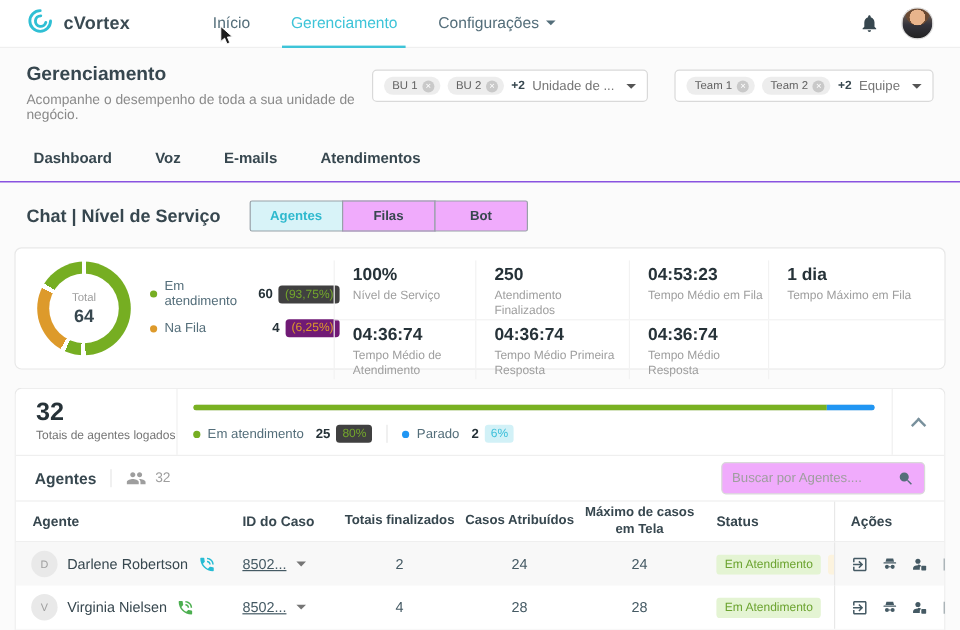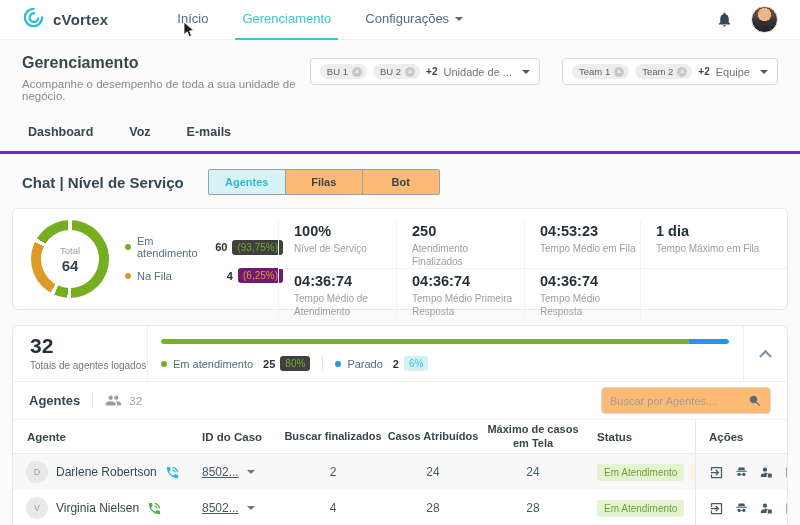--- a/index.html
+++ b/index.html
@@ -32,29 +32,29 @@
   .page-sub { font-size:11.5px; color:#8A8A8A; margin-top:6px; }
   .filters { margin-left:auto; display:flex; gap:22px; margin-top:4px; }
   .filter-box { display:flex; align-items:center; gap:6px; background:#fff; border:1px solid #D9D9D9; border-radius:4px; height:27px; padding:0 9px; cursor:pointer; }
   .chip { display:flex; align-items:center; gap:4px; background:#EDEDED; border-radius:10px; padding:2px 5px 2px 7px; font-size:9.5px; color:#616161; white-space:nowrap; }
   .chip-x { width:10px; height:10px; border-radius:50%; background:#C9C9C9; color:#fff; font-size:8px; line-height:10px; text-align:center; }
   .filter-more { font-size:10px; font-weight:700; color:#37474F; }
   .filter-label { font-size:11px; color:#757575; white-space:nowrap; }
   .sel-caret { width:0; height:0; border-left:4px solid transparent; border-right:4px solid transparent; border-top:4px solid #555; margin-left:4px; }
 
   
-  .tabs { display:flex; gap:8px; padding:0 14px; border-bottom:3px solid #6d28d9; }
+  .tabs { display:flex; gap:8px; padding:0 14px; border-bottom:1px solid #6d28d9; }
   .tab { font-size:12.5px; font-weight:600; color:#37474F; padding:11px 14px 9px; border-bottom:3px solid transparent; cursor:pointer; }
   .tab.active { color:#3EC4D8; border-bottom-color:#3EC4D8; }
 
   
   .section-row { display:flex; align-items:center; gap:24px; padding:15px 22px 13px; }
   .section-title { font-size:15px; font-weight:700; color:#37474F; }
   .toggle-group { display:flex; }
-  .toggle { width:78px; height:26px; line-height:24px; text-align:center; font-size:11px; font-weight:700; color:#37474F; background:#fdba74; border:1px solid #98A1A8; margin-left:-1px; cursor:pointer; }
+  .toggle { width:78px; height:26px; line-height:24px; text-align:center; font-size:11px; font-weight:700; color:#37474F; background:#f0abfc; border:1px solid #98A1A8; margin-left:-1px; cursor:pointer; }
   .toggle:first-child { margin-left:0; border-radius:2px 0 0 2px; }
   .toggle:last-child { border-radius:0 2px 2px 0; }
   .toggle.active { background:#D8F3F8; color:#2FB9CE; }
 
   
   .card { background:#fff; border:1px solid #E8E8E8; border-radius:6px; margin:0 12px; }
   .summary-card { display:flex; height:102px; padding:10px 0; }
   .donut-block { width:265px; display:flex; align-items:center; gap:16px; padding-left:18px; }
   .donut { width:78px; height:78px; border-radius:50%; position:relative; flex:none;
     background:conic-gradient(#fff 0deg 3deg, #76AE22 3deg 178deg, #fff 178deg 184deg, #76AE22 184deg 204deg,
@@ -96,21 +96,21 @@
   .bar-legend { display:flex; align-items:center; margin-top:12px; font-size:11px; }
   .bar-legend .leg-val { margin-left:10px; min-width:0; }
   .vdiv { width:1px; height:15px; background:#E6E6E6; margin:0 12px; }
   .collapse-box { width:44px; flex:none; border-left:1px solid #EFEFEF; display:flex; align-items:center; justify-content:center; cursor:pointer; }
   .chev-up { width:9px; height:9px; border-top:2px solid #78909C; border-left:2px solid #78909C; transform:rotate(45deg) translate(2px,2px); }
 
   .list-head { height:38px; display:flex; align-items:center; padding:0 16px; border-bottom:1px solid #EFEFEF; }
   .list-title { font-size:13px; font-weight:700; color:#37474F; }
   .people-icon svg { width:17px; height:17px; fill:#9E9E9E; display:block; }
   .list-count { font-size:11.5px; color:#9E9E9E; margin-left:7px; }
-  .search-box { margin-left:auto; width:170px; height:27px; border:1px solid #D9D9D9; border-radius:4px; display:flex; align-items:center; padding:0 8px; background:#fdba74; }
+  .search-box { margin-left:auto; width:170px; height:27px; border:1px solid #D9D9D9; border-radius:4px; display:flex; align-items:center; padding:0 8px; background:#f0abfc; }
   .search-box input { border:none; outline:none; flex:1; font-size:11px; font-family:inherit; color:#555; background:transparent; min-width:0; }
   .search-box input::placeholder { color:#9E9E9E; }
   .search-icon svg { width:14px; height:14px; fill:#546E7A; display:block; }
 
   
   .tgrid { display:grid; grid-template-columns:175px 95px 100px 100px 100px 112px 1fr; align-items:center; }
   .thead { height:34px; border-bottom:1px solid #ECECEC; font-size:11.5px; font-weight:700; color:#37474F; }
   .th { padding-left:14px; }
   .th.c { text-align:center; padding-left:0; line-height:1.2; font-size:11px; }
   .th.acoes, .td.acoes { border-left:1px solid #E8E8E8; align-self:stretch; display:flex; align-items:center; padding-left:13px; }
@@ -199,20 +199,21 @@
       <span class="filter-label">Equipe</span>
       <span class="sel-caret"></span>
     </div>
   </div>
 </div>
 
 <div class="tabs">
   <div class="tab">Dashboard</div>
   <div class="tab">Voz</div>
   <div class="tab">E-mails</div>
+  <div class="tab">Atendimentos</div>
 </div>
 
 <div class="section-row">
   <div class="section-title">Chat | Nível de Serviço</div>
   <div class="toggle-group">
     <div class="toggle active">Agentes</div>
     <div class="toggle">Filas</div>
     <div class="toggle">Bot</div>
   </div>
 </div>
@@ -320,21 +321,21 @@
         <svg viewBox="0 0 24 24">
             <path d="M15.5 14h-.79l-.28-.27C15.41 12.59 16 11.11 16 9.5 16 5.91 13.09 3 9.5 3S3 5.91 3 9.5 5.91 16 9.5 16c1.61 0 3.09-.59 4.23-1.57l.27.28v.79l5 4.99L20.49 19l-4.99-5z"></path>
           </svg>
       </span>
     </div>
   </div>
 
   <div class="tgrid thead">
     <div class="th">Agente</div>
     <div class="th">ID do Caso</div>
-    <div class="th c">Buscar finalizados</div>
+    <div class="th c">Totais finalizados</div>
     <div class="th c">Casos Atribuídos</div>
     <div class="th c">Máximo de casos em Tela</div>
     <div class="th">Status</div>
     <div class="th acoes">Ações</div>
   </div>
 
   <div class="tgrid trow odd">
     <div class="agent-cell">
       <span class="agent-avatar">D</span>
       <span class="agent-name">Darlene Robertson</span>

